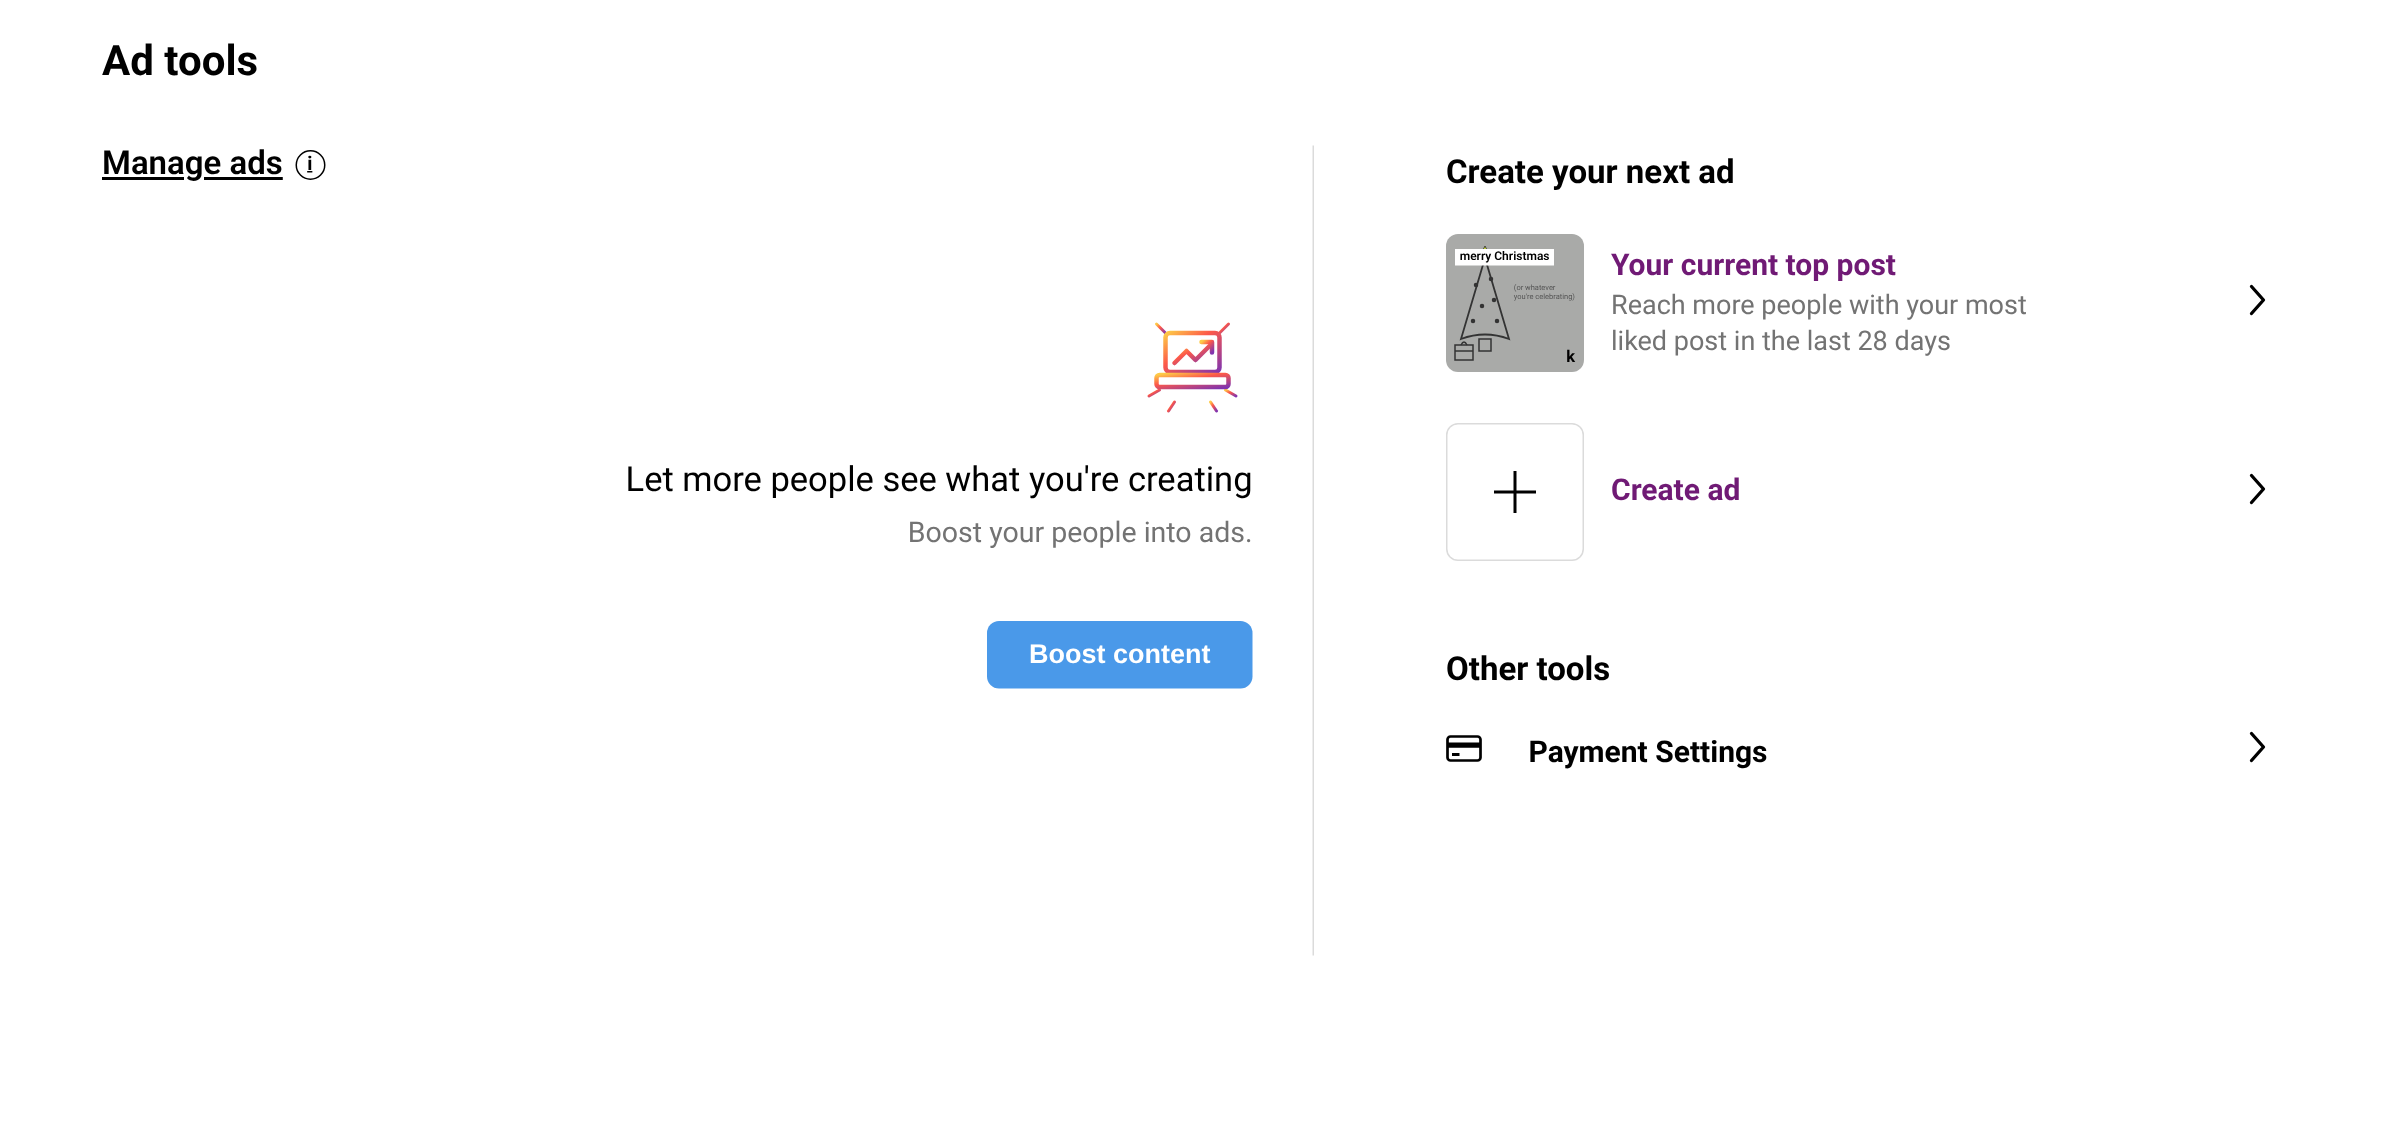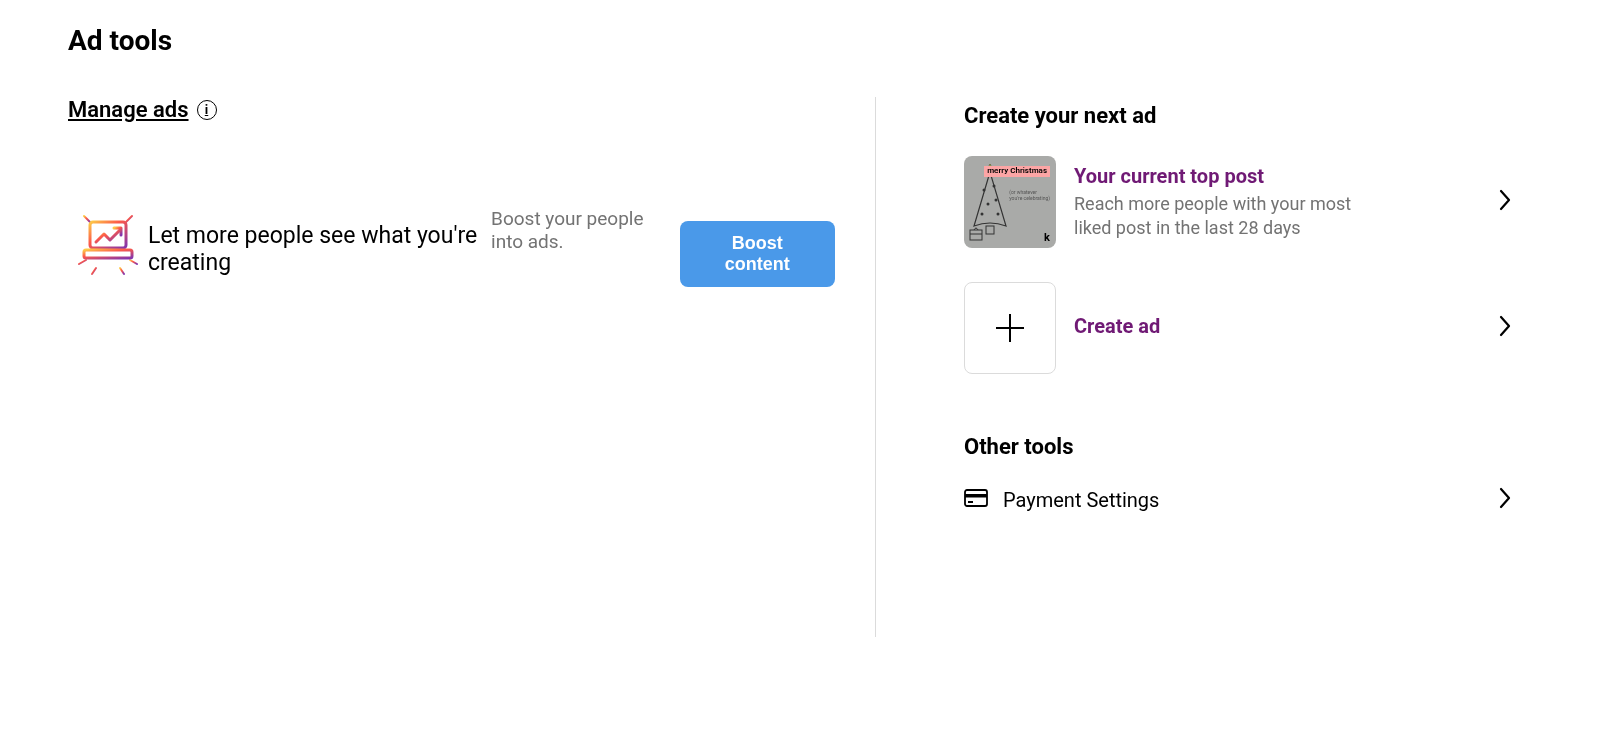--- a/index.html
+++ b/index.html
@@ -51,22 +51,22 @@
     width: 20px;
     height: 20px;
     border: 1.6px solid #000;
     border-radius: 50%;
     font-size: 13px;
     font-weight: 700;
     line-height: 1;
   }
   .empty-state {
     display: flex;
-    flex-direction: row;
-    align-items: center;
+    flex-direction: column;
+    align-items: flex-end;
     margin-top: 80px;
   }
   .empty-illustration {
     width: 80px;
     height: 80px;
     margin-bottom: 24px;
   }
   .empty-title {
     font-size: 23px;
     font-weight: 400;
@@ -138,34 +138,35 @@
     color: #000;
   }
   .other-heading {
     font-size: 22px;
     font-weight: 700;
     margin-top: 60px;
     margin-bottom: 28px;
   }
   .payment-row {
     display: flex;
-    align-items: center;
-    gap: 15px;
+    align-items: flex-end;
+    gap: 31px;
     cursor: pointer;
+    font-weight: bold;
   }
   .payment-label {
     flex: 1;
     font-size: 20px;
     color: #000;
   }
   
   .tree-card { position:absolute; inset:0; }
   .highlight {
-    position:absolute; top:10px; right:6px;
-    background:#fca5a5; color:#000;
+    position:absolute; top:10px; right:20px;
+    background:#ffffff; color:#000;
     font-size:8px; font-weight:600;
     padding:1px 3px; line-height:1.1;
     text-align:right;
   }
   .tiny-text {
     position:absolute; top:34px; right:6px;
     color:#555; font-size:5px; line-height:1.1;
   }
   .k-mark {
     position:absolute; bottom:4px; right:6px;

